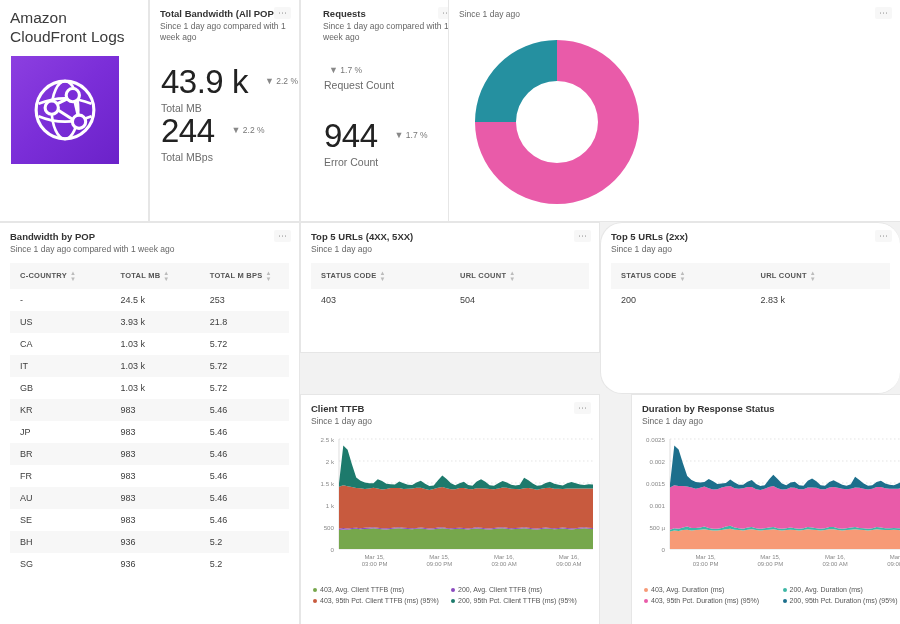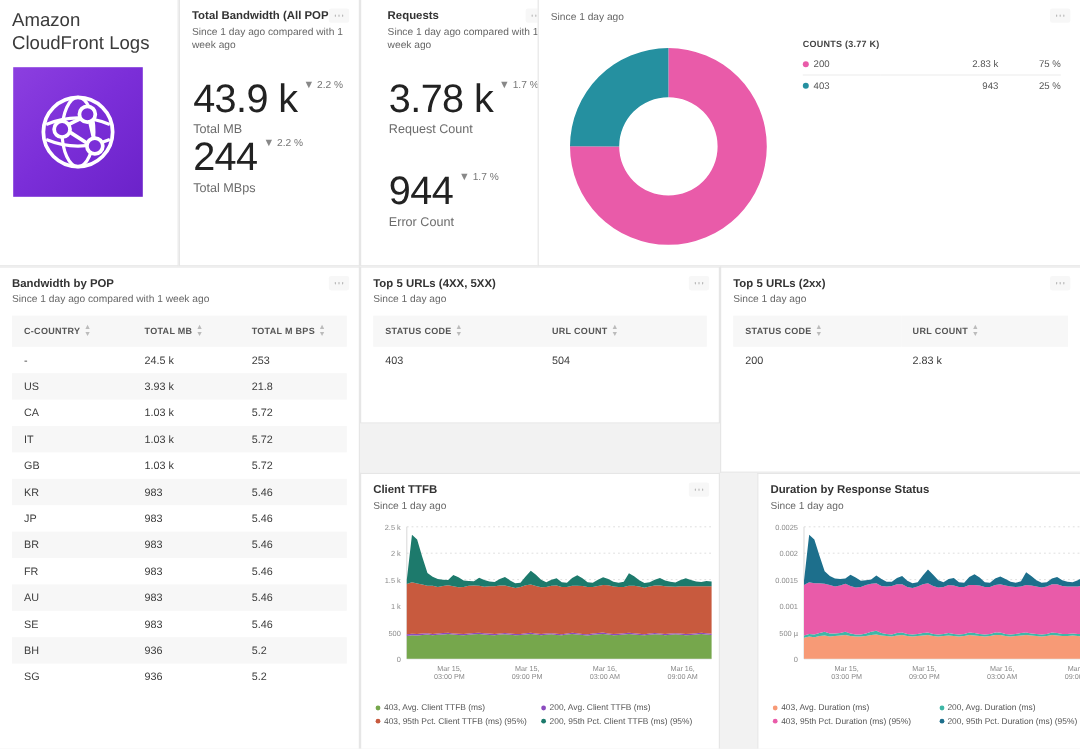--- a/index.html
+++ b/index.html
@@ -41,42 +41,42 @@
     margin: 9px 0 0 11px;
     width: 108px; height: 108px;
     background: linear-gradient(135deg, #8c3fe0 0%, #7b2ed8 48%, #6b22c9 100%);
     display: flex; align-items: center; justify-content: center;
   }
 
   
   #panel-bandwidth { left: 149px; top: 0; width: 151px; height: 222px; border-top: none; }
   #panel-requests  { left: 300px; top: 0; width: 164px; height: 222px; border-top: none; padding-left: 12px; }
   .metric { padding-left: 11px; }
-  .metric-row { display: flex; align-items: flex-start; }
+  .metric-row { display: flex; align-items: center; gap: 12px; }
   .metric-val { font-size: 33px; font-weight: normal; color: #222; letter-spacing: -0.5px; line-height: 1; }
   .metric-delta { margin-left: 5px; font-size: 8.5px; color: #777; white-space: nowrap; }
   .metric-delta .tri { color: #888; font-size: 9px; }
   .metric-label { font-size: 10.5px; color: #6b6b6b; margin-top: 4px; }
 
   
   #panel-status { left: 448px; top: 0; width: 452px; height: 222px; border-top: none; border-right: none; }
   .donut-wrap { position: absolute; left: 18px; top: 32px; width: 180px; height: 180px; }
   .legend-table { position: absolute; left: 220px; top: 32px; width: 215px; font-size: 7.5px; }
   .legend-caption { font-size: 7.5px; font-weight: bold; color: #444; letter-spacing: 0.2px; margin-bottom: 4px; }
   .legend-table table { width: 100%; border-collapse: collapse; }
   .legend-table td { padding: 4px 0; color: #555; font-size: 8px; border-bottom: 1px solid #eee; }
   .legend-table tr:last-child td { border-bottom: none; }
   .legend-table td.num { text-align: right; padding-right: 18px; }
   .legend-table td.pct { text-align: right; width: 34px; }
   .dot { display: inline-block; width: 5px; height: 5px; border-radius: 50%; margin-right: 4px; vertical-align: middle; }
 
   
   #panel-pop   { left: 0;   top: 222px; width: 300px; height: 402px; border-left: none; border-bottom: none; }
   #panel-u4xx  { left: 300px; top: 222px; width: 300px; height: 131px; }
-  #panel-u2xx  { left: 600px; top: 222px; width: 300px; height: 172px; border-right: none; }
+  #panel-u2xx  { left: 600px; top: 222px; width: 300px; height: 172px; border-right: none; border-radius: 22px; }
 
   .dtable { width: calc(100% - 20px); margin: 8px 10px 0 10px; border-collapse: collapse; table-layout: fixed; }
   .dtable th {
     background: #f7f7f7; text-align: left;
     font-size: 7.5px; font-weight: bold; color: #555; letter-spacing: 0.25px;
     padding: 7px 0 7px 10px; white-space: nowrap;
   }
   .dtable td {
     font-size: 9px; color: #3d3d3d; padding: 6px 0 6px 10px;
     border: none; white-space: nowrap;
@@ -148,21 +148,20 @@
       <div class="p-title">Requests</div>
       <div class="p-sub">Since 1 day ago compared with 1 week ago</div>
       <div class="kebab">
           <i></i>
           <i></i>
           <i></i>
         </div>
     </div>
     <div class="metric" style="margin-top:22px">
       <div class="metric-row">
-        <span class="metric-val">3.78 k</span>
         <span class="metric-delta"><span class="tri">▼</span>&nbsp;<span>1.7 %</span></span>
       </div>
       <div class="metric-label">Request Count</div>
     </div>
     <div class="metric" style="margin-top:28px">
       <div class="metric-row">
         <span class="metric-val">944</span>
         <span class="metric-delta"><span class="tri">▼</span>&nbsp;<span>1.7 %</span></span>
       </div>
       <div class="metric-label">Error Count</div>
@@ -176,37 +175,20 @@
           <i></i>
           <i></i>
           <i></i>
         </div>
     </div>
     <div class="donut-wrap">
       <svg id="donut-svg" width="180" height="180" viewBox="0 0 180 180">
           <path d="M90,8 A82,82 0 1 1 8.000007106405647,89.9658613053071 L49.00000355320282,89.98293065265355 A41,41 0 1 0 90,49 Z" fill="#e95ba9"></path>
           <path d="M8.000007106405647,89.9658613053071 A82,82 0 0 1 89.99999999999999,8 L89.99999999999999,49 A41,41 0 0 0 49.00000355320282,89.98293065265355 Z" fill="#2590a0"></path>
         </svg>
-    </div>
-    <div class="legend-table">
-      <div class="legend-caption">COUNTS (3.77 K)</div>
-      <table>
-        <tbody>
-          <tr>
-            <td><span class="dot" id="dot0" style="background: rgb(233, 91, 169);"></span><span>200</span></td>
-            <td class="num">2.83 k</td>
-            <td class="pct">75 %</td>
-          </tr>
-          <tr>
-            <td><span class="dot" id="dot1" style="background: rgb(37, 144, 160);"></span><span>403</span></td>
-            <td class="num">943</td>
-            <td class="pct">25 %</td>
-          </tr>
-        </tbody>
-      </table>
     </div>
   </div>
 
   <div class="panel" id="panel-pop">
     <div class="panel-head">
       <div class="p-title">Bandwidth by POP</div>
       <div class="p-sub">Since 1 day ago compared with 1 week ago</div>
       <div class="kebab">
           <i></i>
           <i></i>

